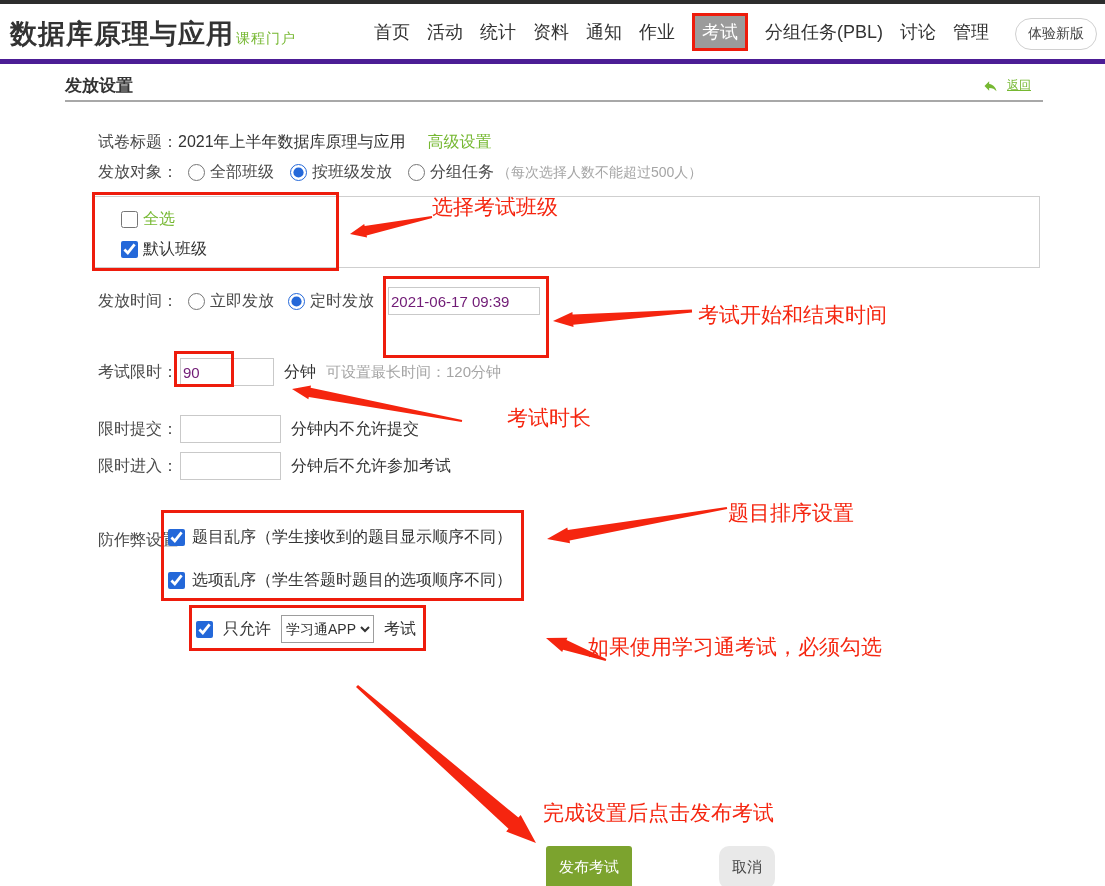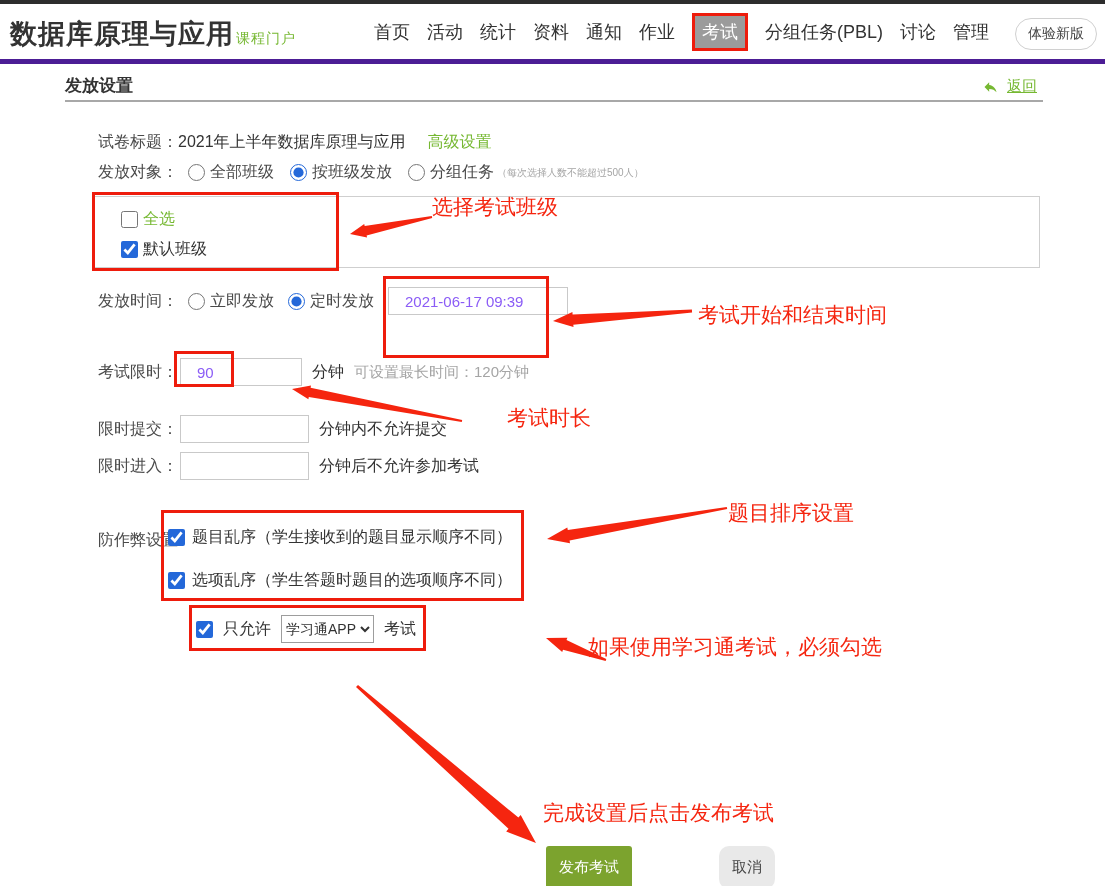--- a/index.html
+++ b/index.html
@@ -14,31 +14,31 @@
   .portal{font-size:14px;font-weight:normal;color:#76b832;margin-left:2px;}
   .nav{position:absolute;right:116px;top:0;height:55px;display:flex;align-items:center;gap:17px;font-size:18px;color:#333;}
   .nav-item{cursor:pointer;white-space:nowrap;}
   .nav-item.active{background:#9b9b9b;color:#fff;padding:4px 7px;border:3px solid #ee1c0c;}
   .try-new{position:absolute;right:8px;top:14px;font-size:14px;color:#444;background:#fff;
            border:1px solid #d0d0d0;border-radius:16px;padding:6px 12px;cursor:pointer;white-space:nowrap;}
 
   
   .section-title{position:absolute;left:65px;top:74px;font-size:17px;font-weight:bold;color:#333;}
   .back-wrap{position:absolute;left:982px;top:77px;display:flex;align-items:center;gap:8px;}
-  .back-link{color:#76b832;font-size:15px;text-decoration:underline;cursor:pointer;font-family:Liberation Mono, monospace;}
+  .back-link{color:#76b832;font-size:12px;text-decoration:underline;cursor:pointer;font-family:Liberation Mono, monospace;}
   .hr{position:absolute;left:65px;top:100px;width:978px;height:2px;background:#a8a8a8;}
 
   
   .frow{position:absolute;display:flex;align-items:center;}
   .flabel{color:#4a4a4a;}
   .green-link{color:#76b832;cursor:pointer;}
-  .gray-note{color:#a5a5a5;font-size:10px;}
+  .gray-note{color:#a5a5a5;font-size:14px;}
   input[type=radio],input[type=checkbox]{width:17px;height:17px;margin:0;accent-color:#2468d9;cursor:pointer;}
   .opt{display:flex;align-items:center;gap:5px;}
-  .txt-input{height:26px;border:1px solid #c9c9c9;font-size:15px;color:#8b5cf6;padding:0 16px;
+  .txt-input{height:26px;border:1px solid #c9c9c9;font-size:15px;color:#701a75;padding:0 2px;
              font-family:"Liberation Sans","DejaVu Sans",sans-serif;box-sizing:content-box;}
   .class-box{position:absolute;left:93px;top:196px;width:945px;height:70px;border:1px solid #cfcfcf;background:#fff;}
   .class-box .opt{position:absolute;left:27px;}
   .sel{height:28px;border:1px solid #9d9d9d;font-size:14px;color:#333;background:#fff;cursor:pointer;
        font-family:"Liberation Sans","DejaVu Sans",sans-serif;}
   .btn{border:none;border-radius:3px;font-size:15px;padding:12px 13px;cursor:pointer;
        font-family:"Liberation Sans","DejaVu Sans",sans-serif;}
   .btn-publish{background:#7ca32e;color:#fff;}
   .btn-cancel{background:#e9e9e9;color:#444;border-radius:10px;}
 

